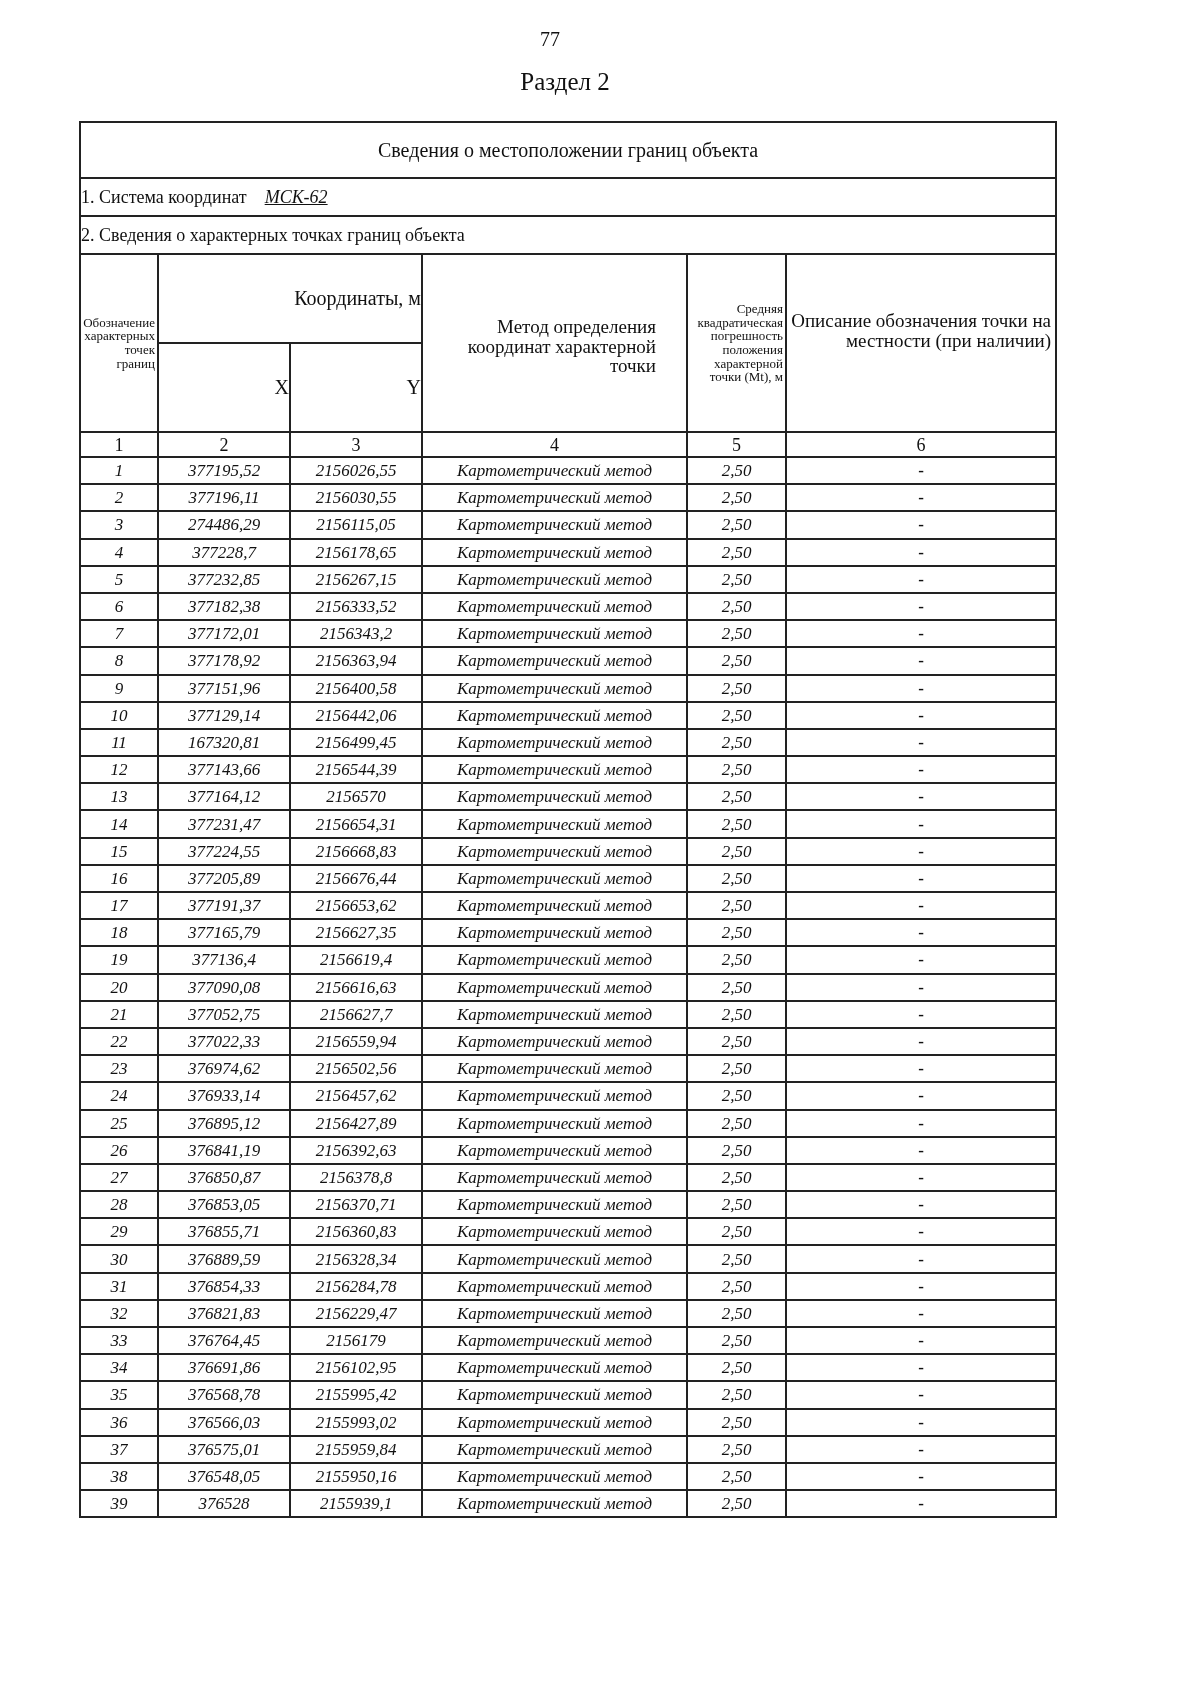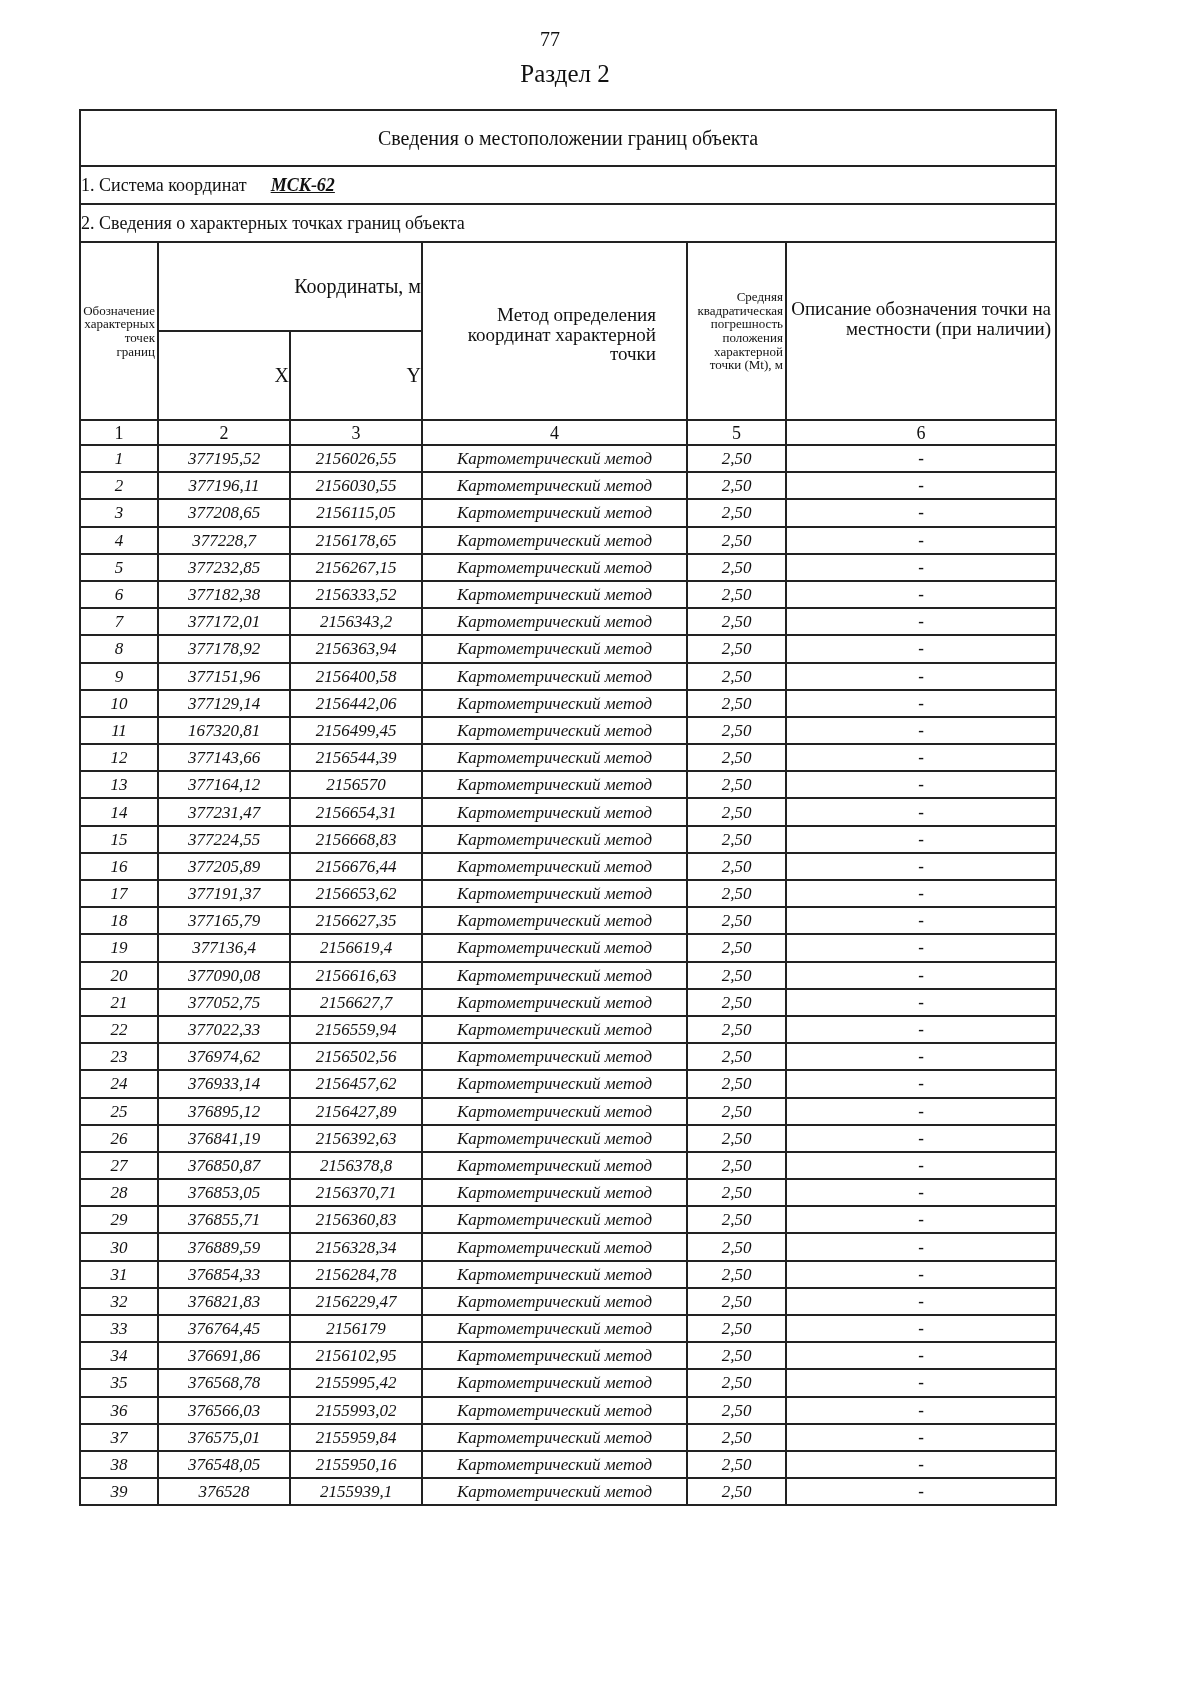--- a/index.html
+++ b/index.html
@@ -6,37 +6,37 @@
   body {
     width: 1200px; height: 1697px; position: relative;
     font-family: "Liberation Serif", "DejaVu Serif", serif;
     color: #111;
   }
   .page-number {
     position: absolute; top: 28px; left: 0; width: 1100px;
     text-align: center; font-size: 20px;
   }
   .section-title {
-    position: absolute; top: 60px; left: 0; width: 1130px;
+    position: absolute; top: 68px; left: 0; width: 1130px;
     text-align: center; font-size: 25px;
   }
   table.main {
-    position: absolute; left: 79px; top: 109px;
+    position: absolute; left: 79px; top: 121px;
     width: 976px; border-collapse: collapse; table-layout: fixed;
   }
   table.main td, table.main th {
     border: 2px solid #222; padding: 0; font-weight: normal;
   }
   .title-row td {
     height: 54px; text-align: center; font-size: 20px;
   }
   .info-row td {
     height: 36px; text-align: left; font-size: 18px; padding-left: 5px;
   }
-  .mono-u { font-style: italic; text-decoration: underline; margin-left: 24px; font-weight: bold; }
+  .mono-u { font-style: italic; text-decoration: underline; margin-left: 18px; }
   .hdr th { vertical-align: middle; text-align: right; line-height: 1.05; }
   .hdr-small { font-size: 13px; }
   .hdr-mid { font-size: 19px; }
   .hdr-big { font-size: 20px; }
   .num-row td { height: 23px; text-align: center; font-size: 18px; line-height: 1; }
   .data-row td {
     height: 25.2px; text-align: center; font-size: 17px; font-style: italic; line-height: 1;
   }
   .data-row td.dash { font-style: normal; font-weight: bold; }
 </style>
@@ -97,21 +97,21 @@
       <tr class="data-row">
         <td>2</td>
         <td>377196,11</td>
         <td>2156030,55</td>
         <td>Картометрический метод</td>
         <td>2,50</td>
         <td class="dash">-</td>
       </tr>
       <tr class="data-row">
         <td>3</td>
-        <td>377208,65</td>
+        <td>274486,29</td>
         <td>2156115,05</td>
         <td>Картометрический метод</td>
         <td>2,50</td>
         <td class="dash">-</td>
       </tr>
       <tr class="data-row">
         <td>4</td>
         <td>377228,7</td>
         <td>2156178,65</td>
         <td>Картометрический метод</td>

